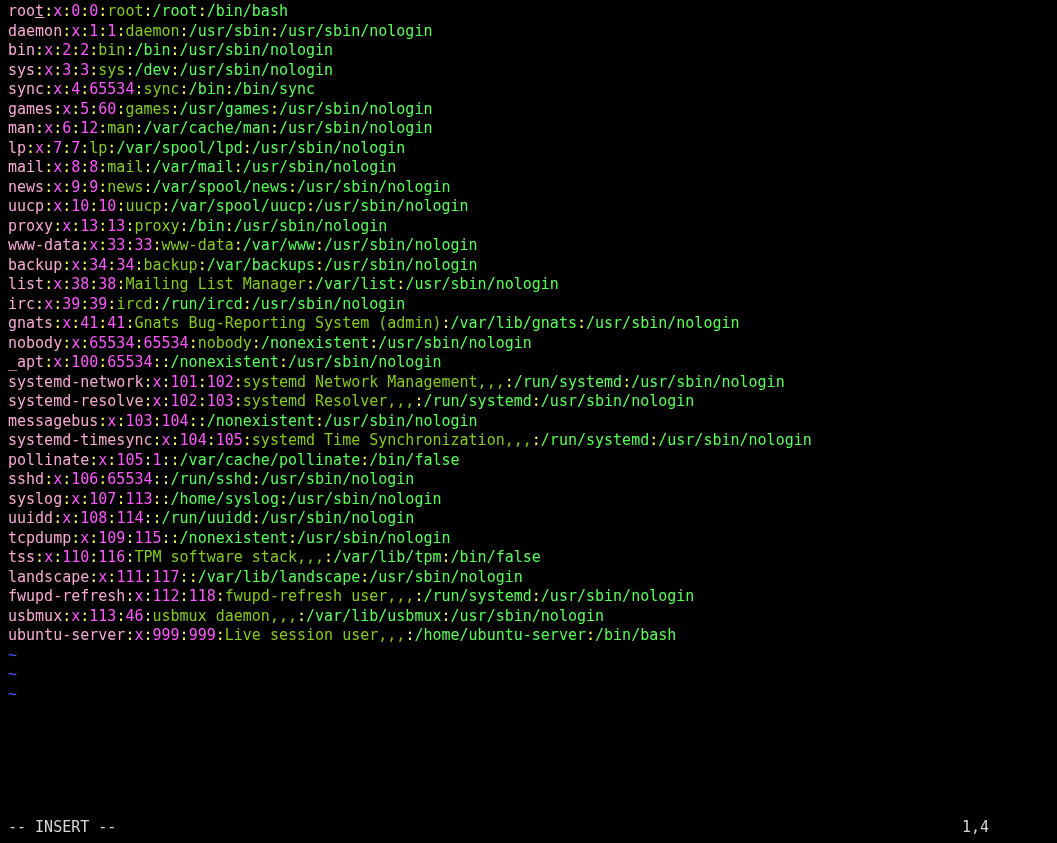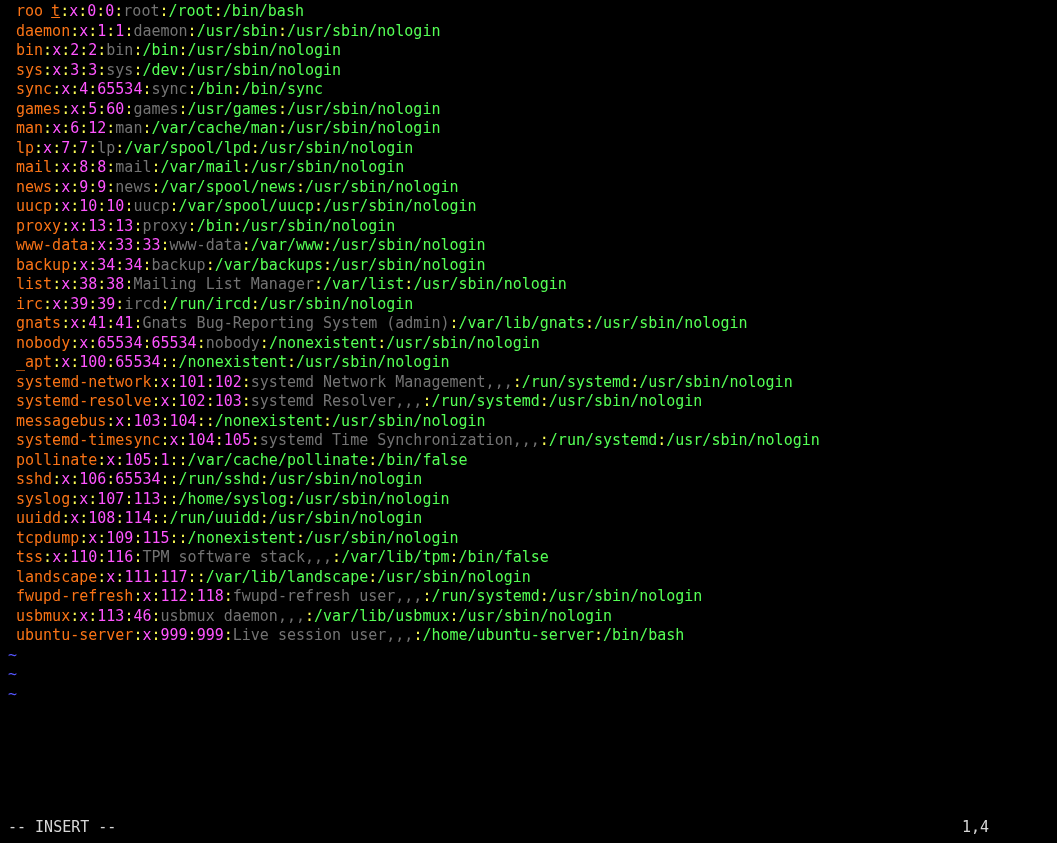--- a/index.html
+++ b/index.html
@@ -11,25 +11,25 @@
     font-size: 15px;
     line-height: 1.3;
     width: 1057px;
     height: 843px;
     overflow: hidden;
   }
   .term {
     padding: 2px 4px 0 8px;
     white-space: pre;
   }
-  .c-cyan    { color: #f97316; margin-left: 8px; } 
+  .c-cyan    { color: #f9a8d4; } 
   .c-magenta { color: #ff55ff; } 
   .c-yellow  { color: #ffff55; } 
   .c-green   { color: #55ff55; } 
-  .c-none    { color: #737373; }
+  .c-none    { color: #84cc16; }
   .cursor {
     text-decoration: underline;
   }
   .tilde { color: #5555ff; }
   .status {
     position: absolute;
     left: 0;
     right: 0;
     bottom: 0;
     padding: 2px 8px 6px 8px;

